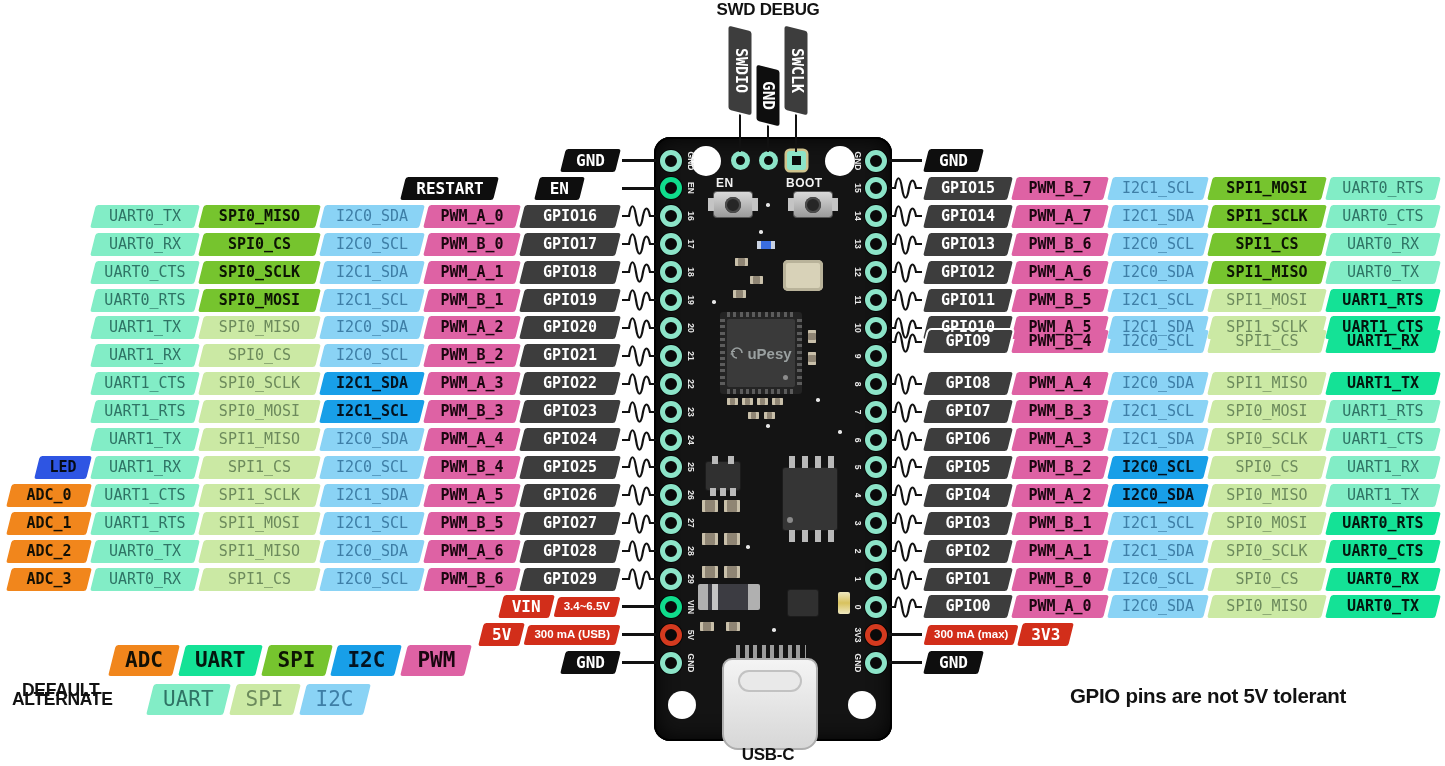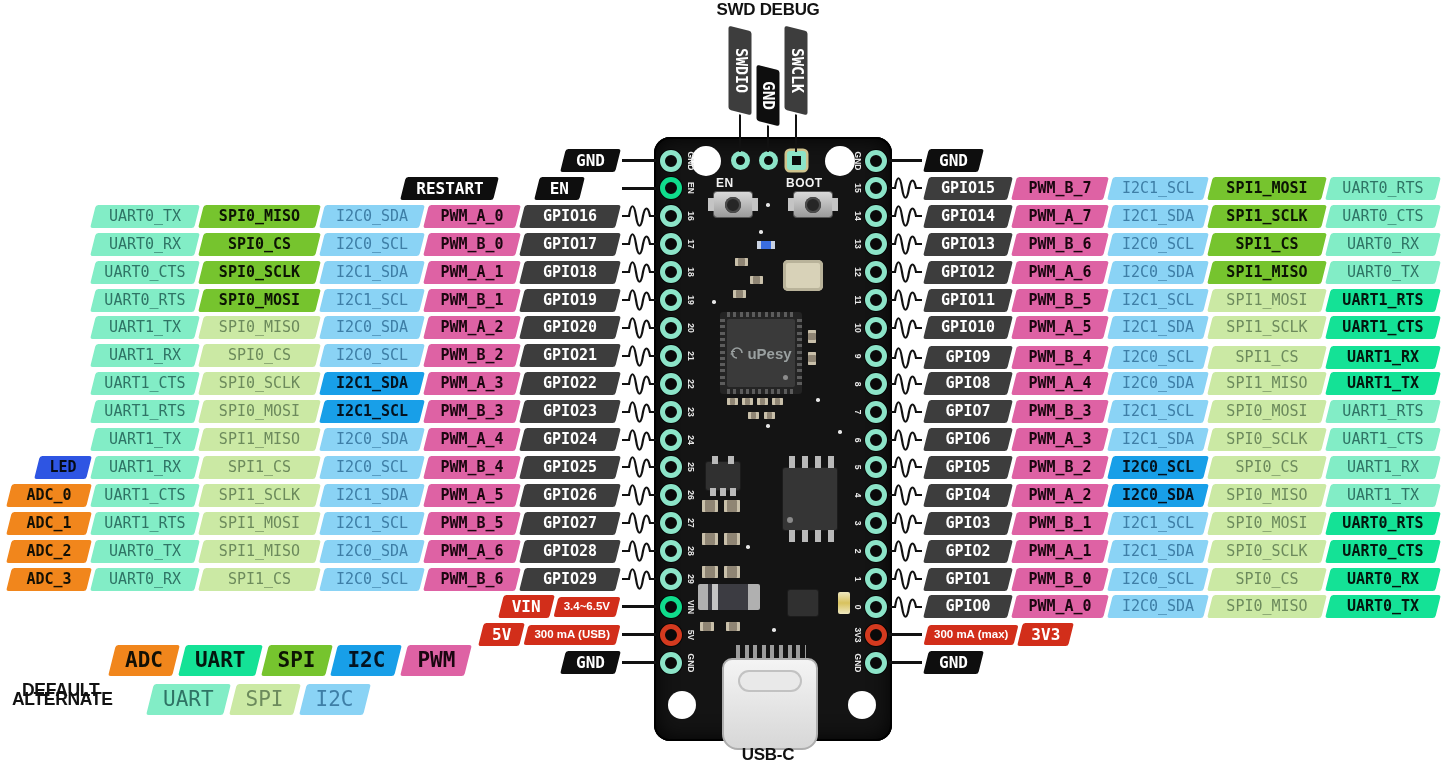--- a/index.html
+++ b/index.html
@@ -649,21 +649,21 @@
         <span class="badge b-i2c-alt col-i2c R">
           <i>I2C1_SDA</i>
         </span>
         <span class="badge b-spi-alt col-spi R">
           <i>SPI1_SCLK</i>
         </span>
         <span class="badge b-uart col-uart R">
           <i>UART1_CTS</i>
         </span>
       </div>
-      <div class="row Rrow" style="top: 346px;">
+      <div class="row Rrow" style="top: 330px;">
         <svg class="conn-sq" viewBox="0 0 34 24">
           <path d="M0 12 H7 C9 -1,12 -1,14 12 C16 25,19 25,21 12 C23 2,26 2,28 12 H34" fill="none" stroke="#111" stroke-width="2.2"></path>
         </svg>
         <span class="badge b-gpio col-gpio R">
           <i>GPIO9</i>
         </span>
         <span class="badge b-pwm col-pwm R">
           <i>PWM_B_4</i>
         </span>
         <span class="badge b-i2c-alt col-i2c R">
@@ -988,13 +988,14 @@
         </span>
         <span class="badge b-i2c-alt col-i2c G">
           <i>I2C</i>
         </span>
       </div>
     </div>
 
   <div class="lgd-lbl hdr" style="left:22px;top:680px">DEFAULT</div>
   <div class="lgd-lbl hdr" style="left:12px;top:689px">ALTERNATE</div>
 
+  <div id="note" class="hdr">GPIO pins are not 5V tolerant</div>
 </div>
 
 </body></html>

